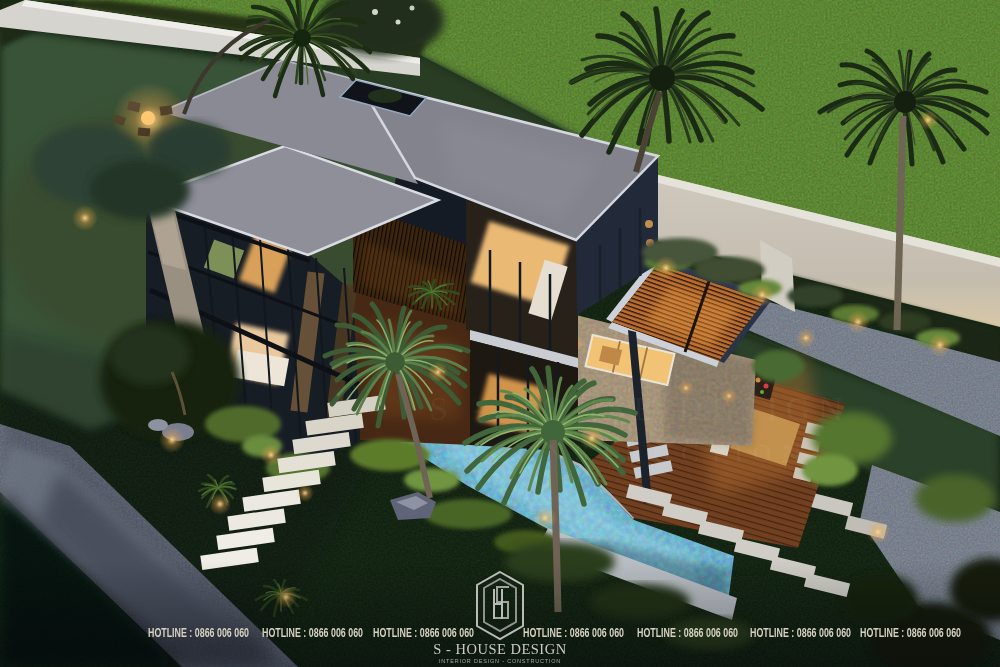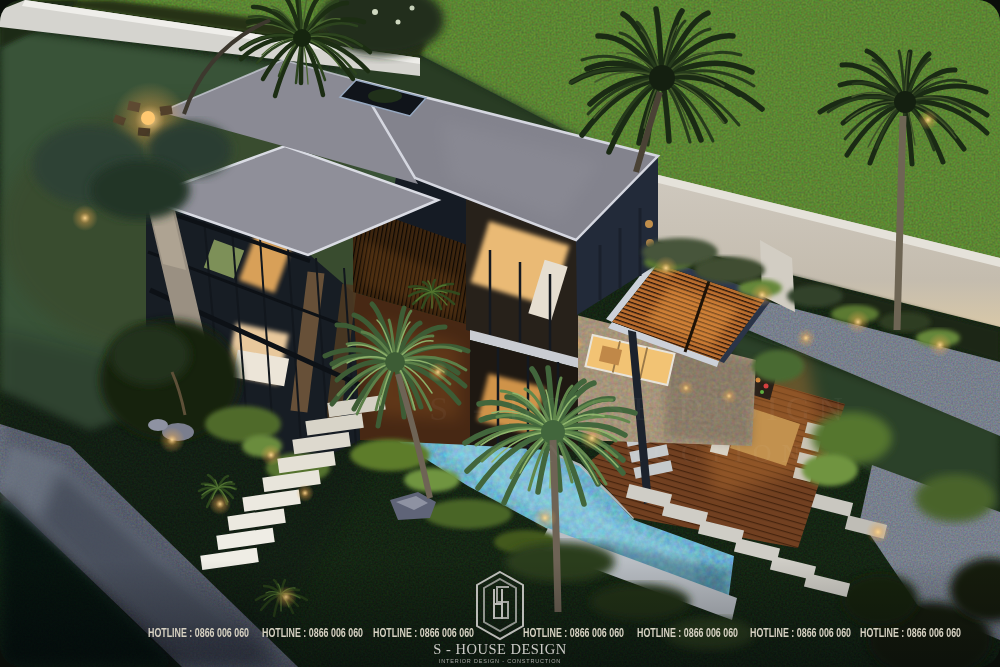--- a/index.html
+++ b/index.html
@@ -1,16 +1,16 @@
 <!DOCTYPE html>
 <html><head>
 <meta charset="utf-8">
 <style>
   html,body{margin:0;padding:0;background:#0a0e0a;}
-  #scene{width:1000px;height:667px;position:relative;overflow:hidden;border-radius:22px;}
+  #scene{width:1000px;height:667px;position:relative;overflow:hidden;}
   svg{display:block;}
 </style>
 </head>
 <body>
 <div id="scene">
 <svg width="1000" height="667" viewBox="0 0 1000 667">
 <defs>
   <filter id="fLawn" color-interpolation-filters="sRGB" x="-2%" y="-2%" width="104%" height="104%">
     <feTurbulence type="fractalNoise" baseFrequency="0.5" numOctaves="3" seed="11" result="t"></feTurbulence>
     <feColorMatrix in="t" type="matrix" values="0.18 0 0 0 0.27  0 0.25 0 0 0.40  0 0 0.12 0 0.14  0 0 0 0 1" result="c"></feColorMatrix>

